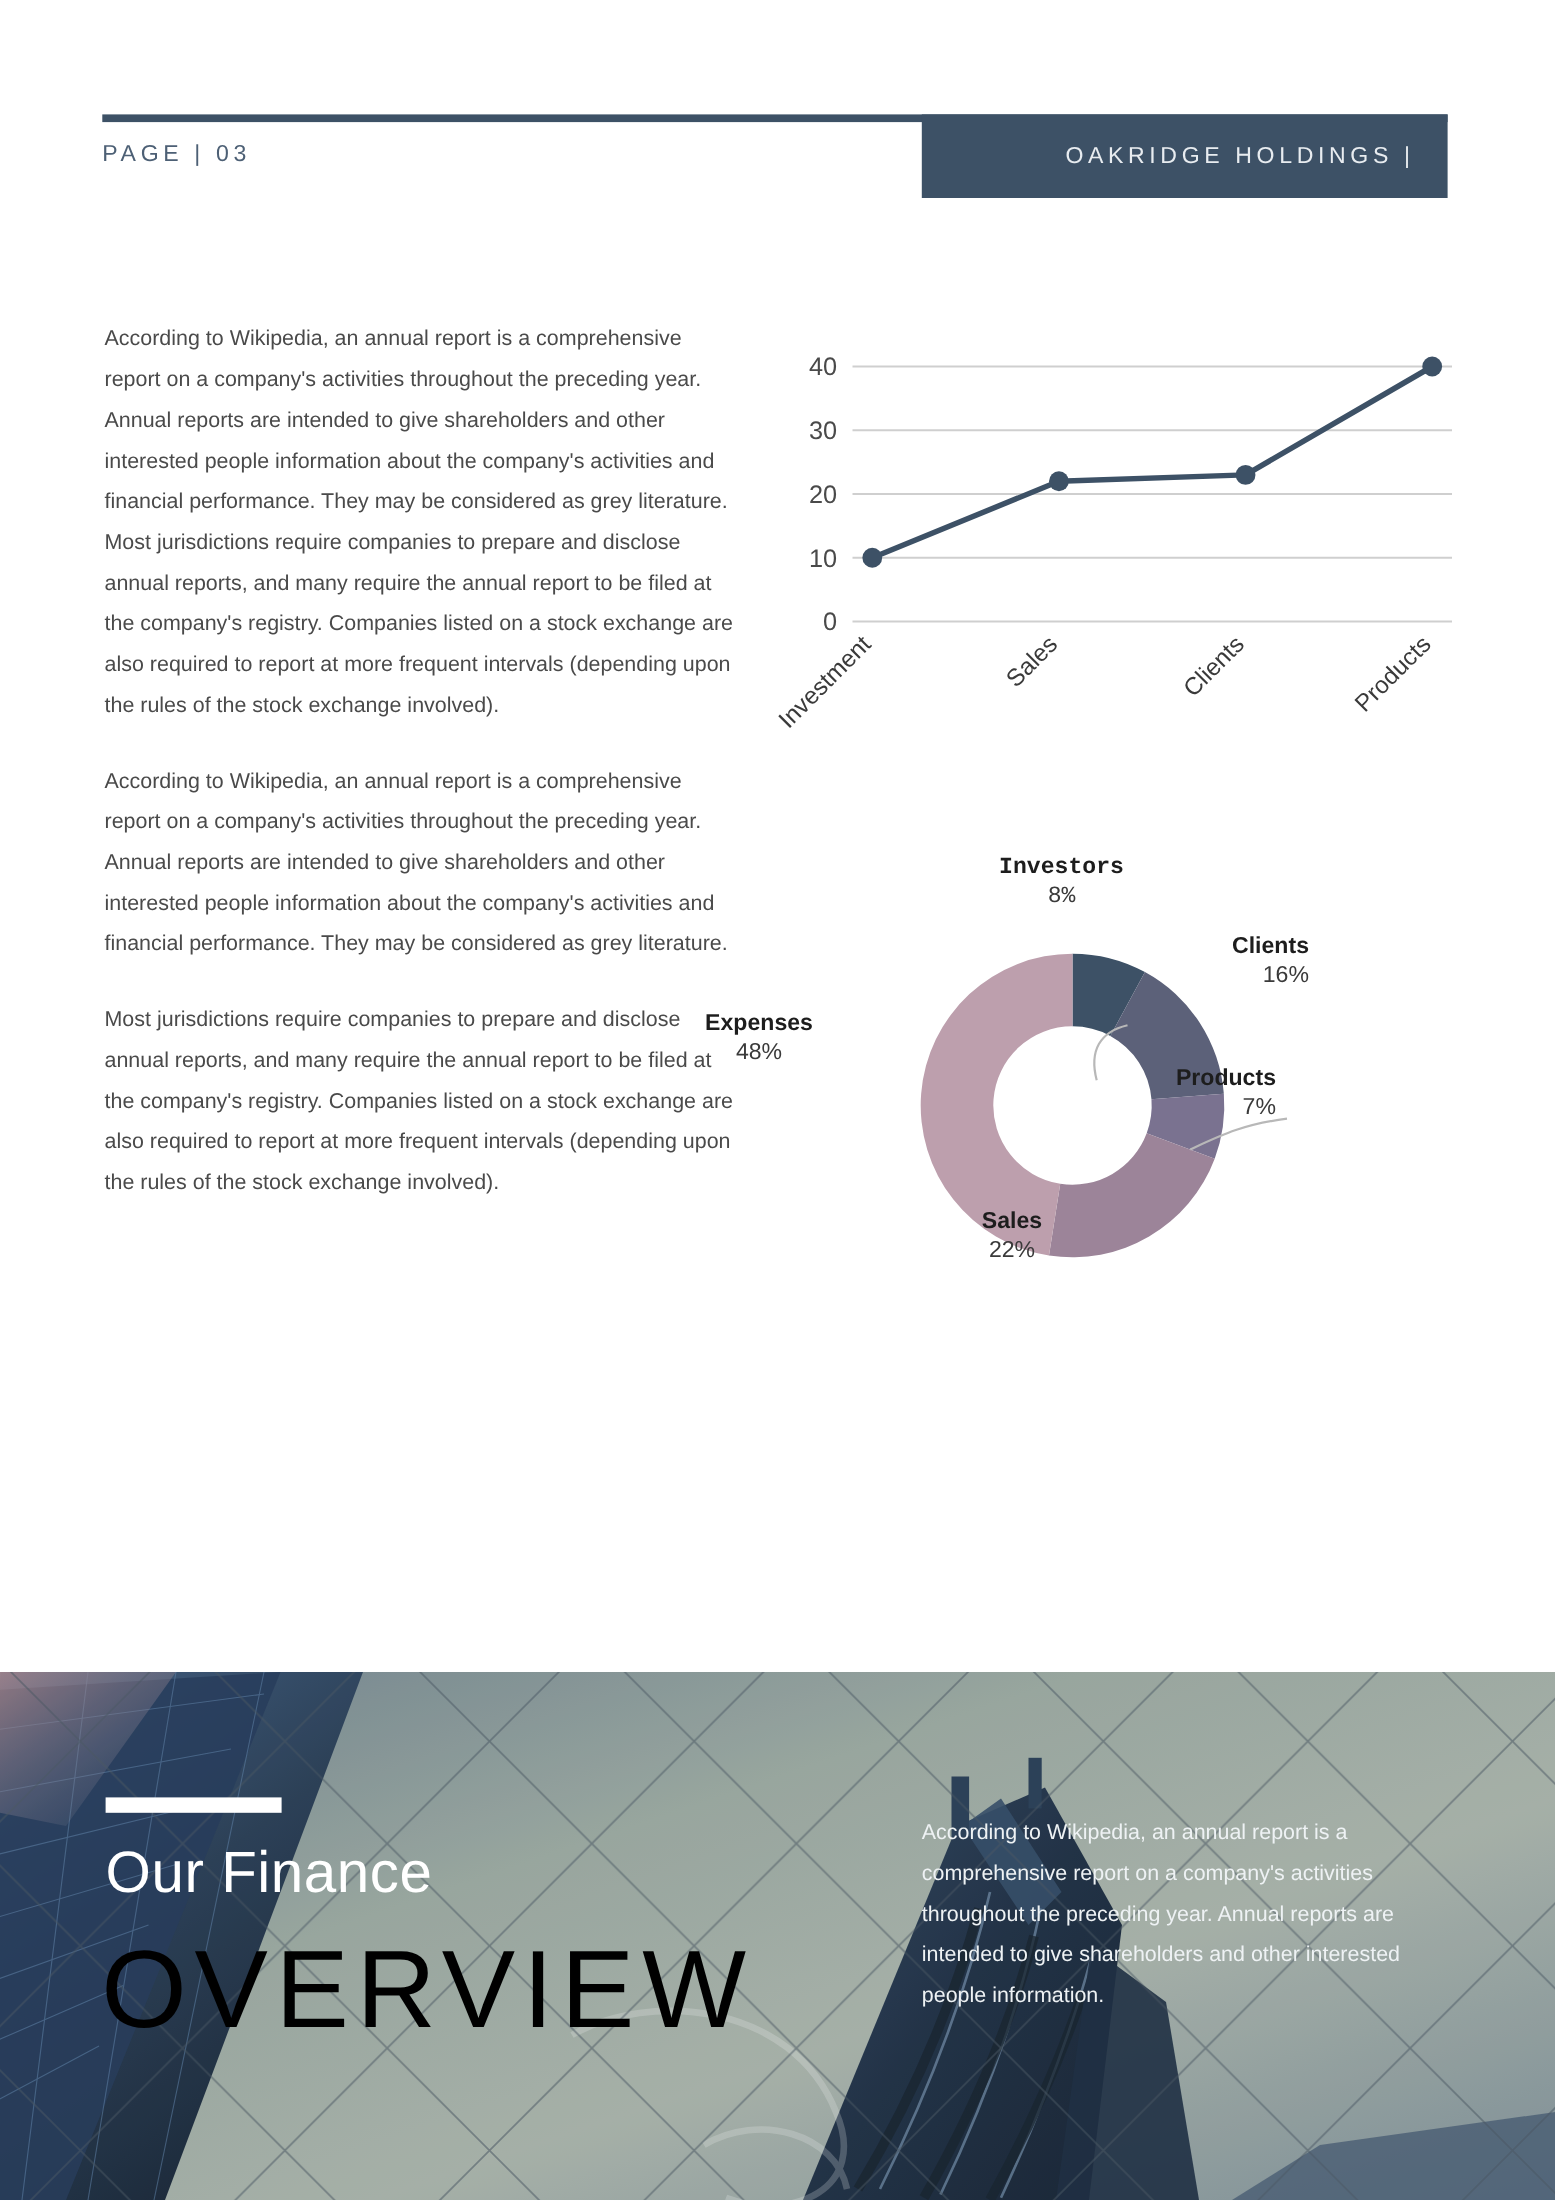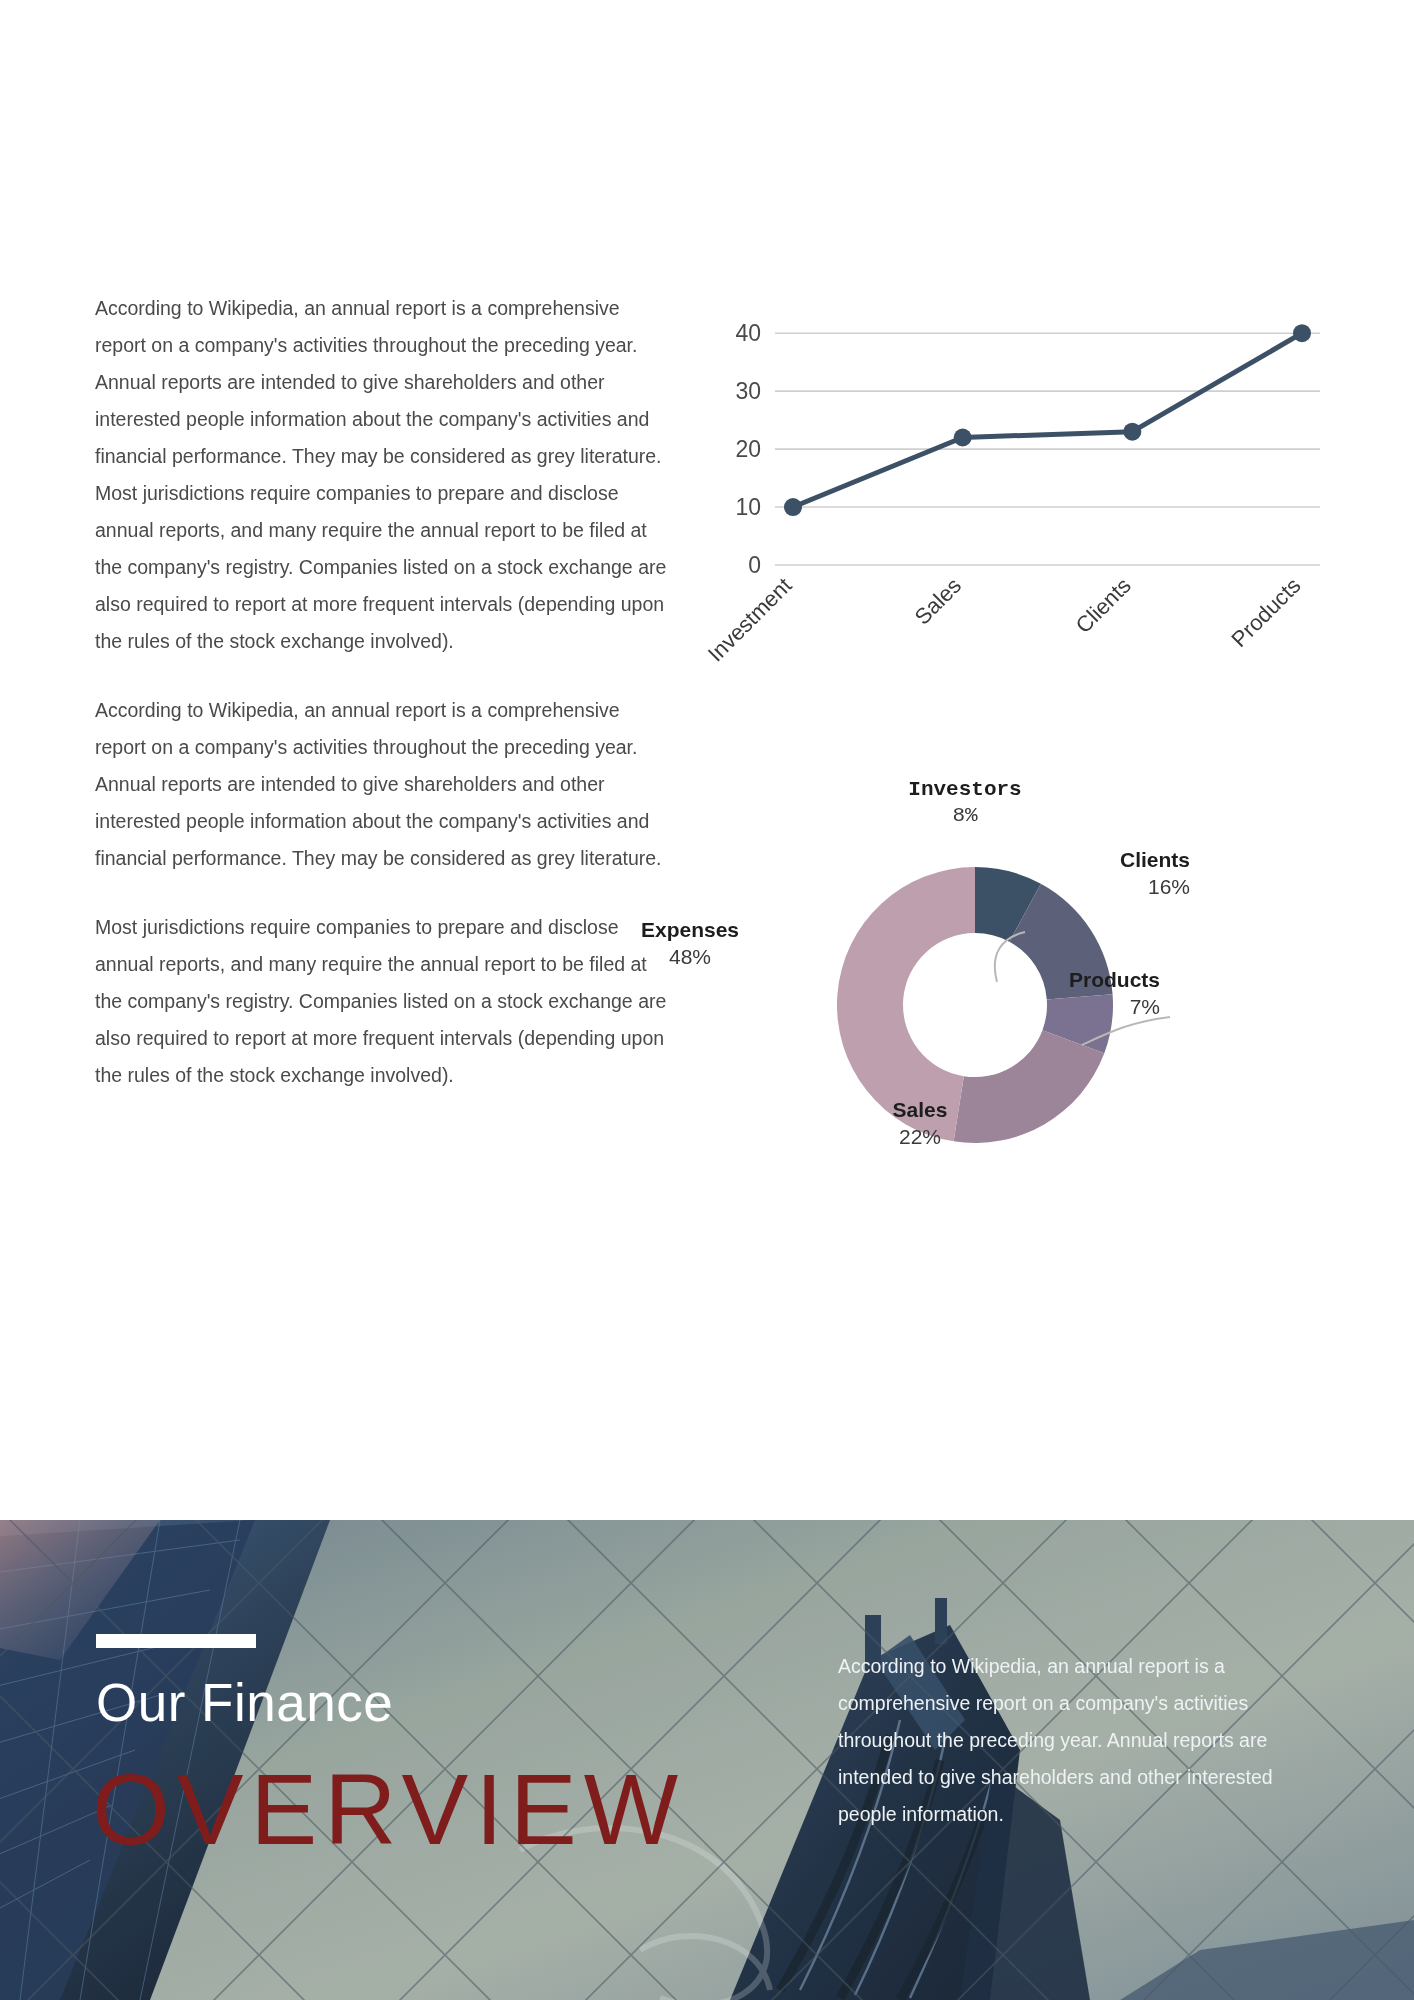--- a/index.html
+++ b/index.html
@@ -71,33 +71,40 @@
     position: absolute; left: 96px; top: 1634px; width: 160px; height: 14px;
     background: #ffffff; z-index: 5;
   }
   .hero-title1 {
     position: absolute; left: 96px; top: 1672px; z-index: 5;
     color: #ffffff; font-size: 53px; font-weight: 300; letter-spacing: 0.5px;
     white-space: nowrap;
   }
   .hero-title2 {
     position: absolute; left: 92px; top: 1752px; z-index: 5;
-    color: #7f1d1d; font-size: 100px; font-weight: 300; letter-spacing: 7px;
+    color: #000000; font-size: 100px; font-weight: 300; letter-spacing: 7px;
     white-space: nowrap;
   }
   .hero-para {
     position: absolute; left: 838px; top: 1648px; width: 470px; z-index: 5;
     color: #eef2f4; font-size: 19.5px; line-height: 37px;
   }
 </style>
 </head>
 <body>
 
 <div class="page">
 
+  <div class="header">
+    <div class="header-rule"></div>
+    <div class="page-label">PAGE  |  03</div>
+    <div class="header-block">
+      <span class="header-block-text">OAKRIDGE HOLDINGS  |</span>
+    </div>
+  </div>
 
   <div class="content">
 
     <div class="col-left">
       <p class="para">According to Wikipedia, an annual report is a comprehensive report on a company's activities throughout the preceding year. Annual reports are intended to give shareholders and other interested people information about the company's activities and financial performance. They may be considered as grey literature. Most jurisdictions require companies to prepare and disclose annual reports, and many require the annual report to be filed at the company's registry. Companies listed on a stock exchange are also required to report at more frequent intervals (depending upon the rules of the stock exchange involved).</p>
       <p class="para">According to Wikipedia, an annual report is a comprehensive report on a company's activities throughout the preceding year. Annual reports are intended to give shareholders and other interested people information about the company's activities and financial performance. They may be considered as grey literature.</p>
       <p class="para">Most jurisdictions require companies to prepare and disclose annual reports, and many require the annual report to be filed at the company's registry. Companies listed on a stock exchange are also required to report at more frequent intervals (depending upon the rules of the stock exchange involved).</p>
     </div>
 
     <div class="col-right">

